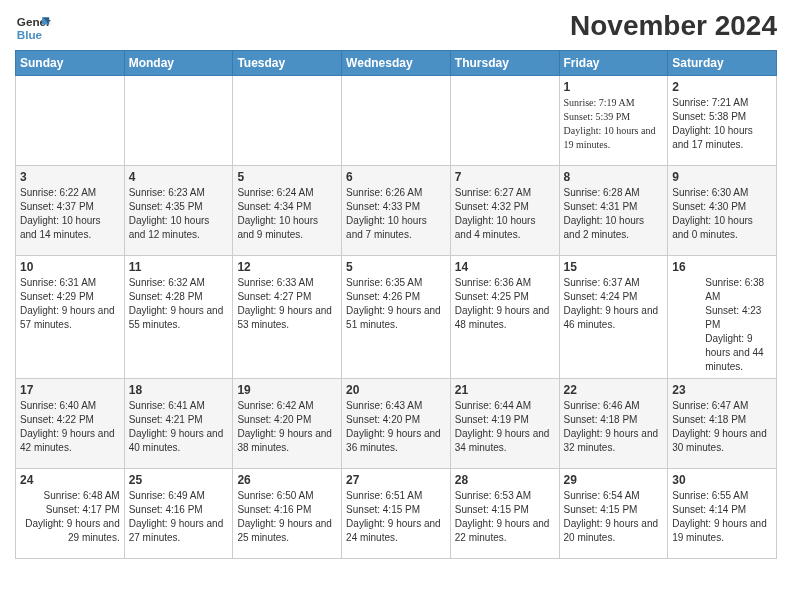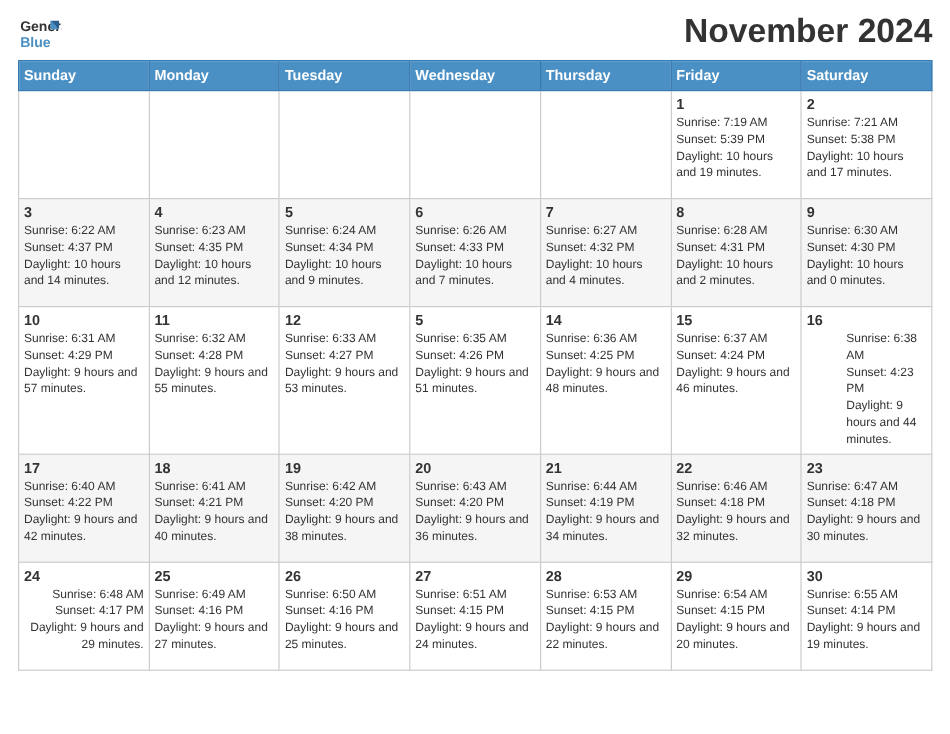--- a/index.html
+++ b/index.html
@@ -109,21 +109,21 @@
   </thead>
   <tbody id="calendar-body">
   <tr>
         <td class="empty-cell"></td>
         <td class="empty-cell"></td>
         <td class="empty-cell"></td>
         <td class="empty-cell"></td>
         <td class="empty-cell"></td>
         <td>
           <span class="day-num">1</span>
-          <div class="day-info" style="white-space: pre-line;">Sunrise: 7:19 AM
+          <div class="day-info" style="white-space: pre-line; font-family: Liberation Serif, serif;">Sunrise: 7:19 AM
 Sunset: 5:39 PM
 Daylight: 10 hours and 19 minutes.</div>
         </td>
         <td>
           <span class="day-num">2</span>
           <div class="day-info" style="white-space: pre-line;">Sunrise: 7:21 AM
 Sunset: 5:38 PM
 Daylight: 10 hours and 17 minutes.</div>
         </td>
       </tr>

